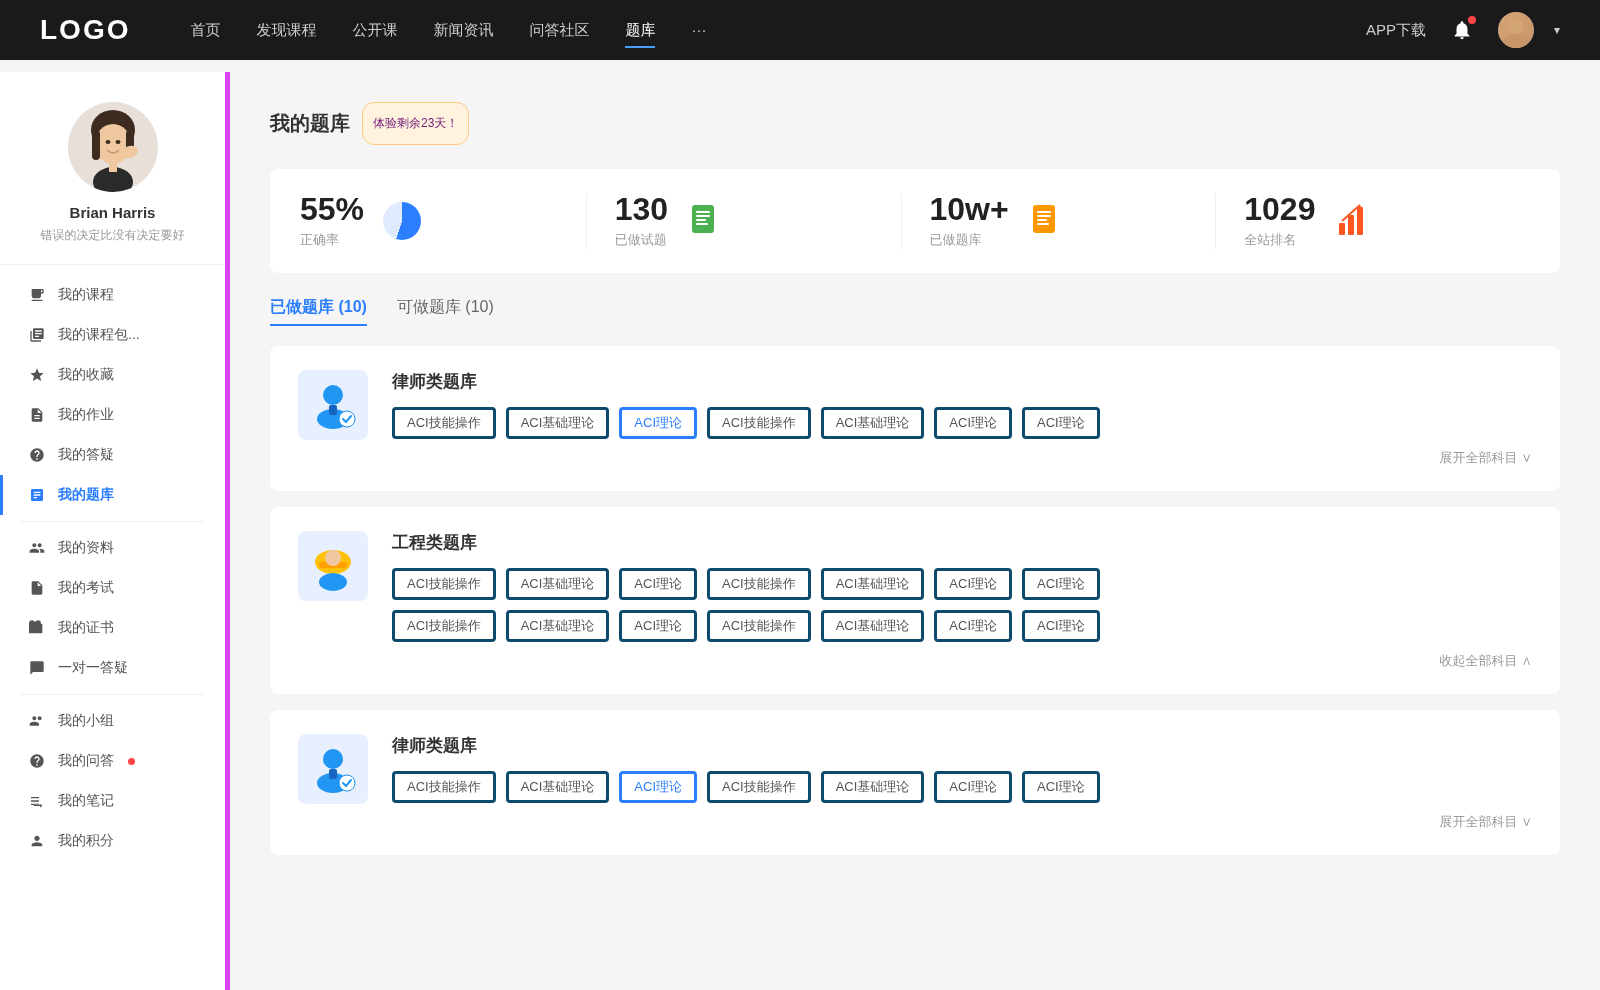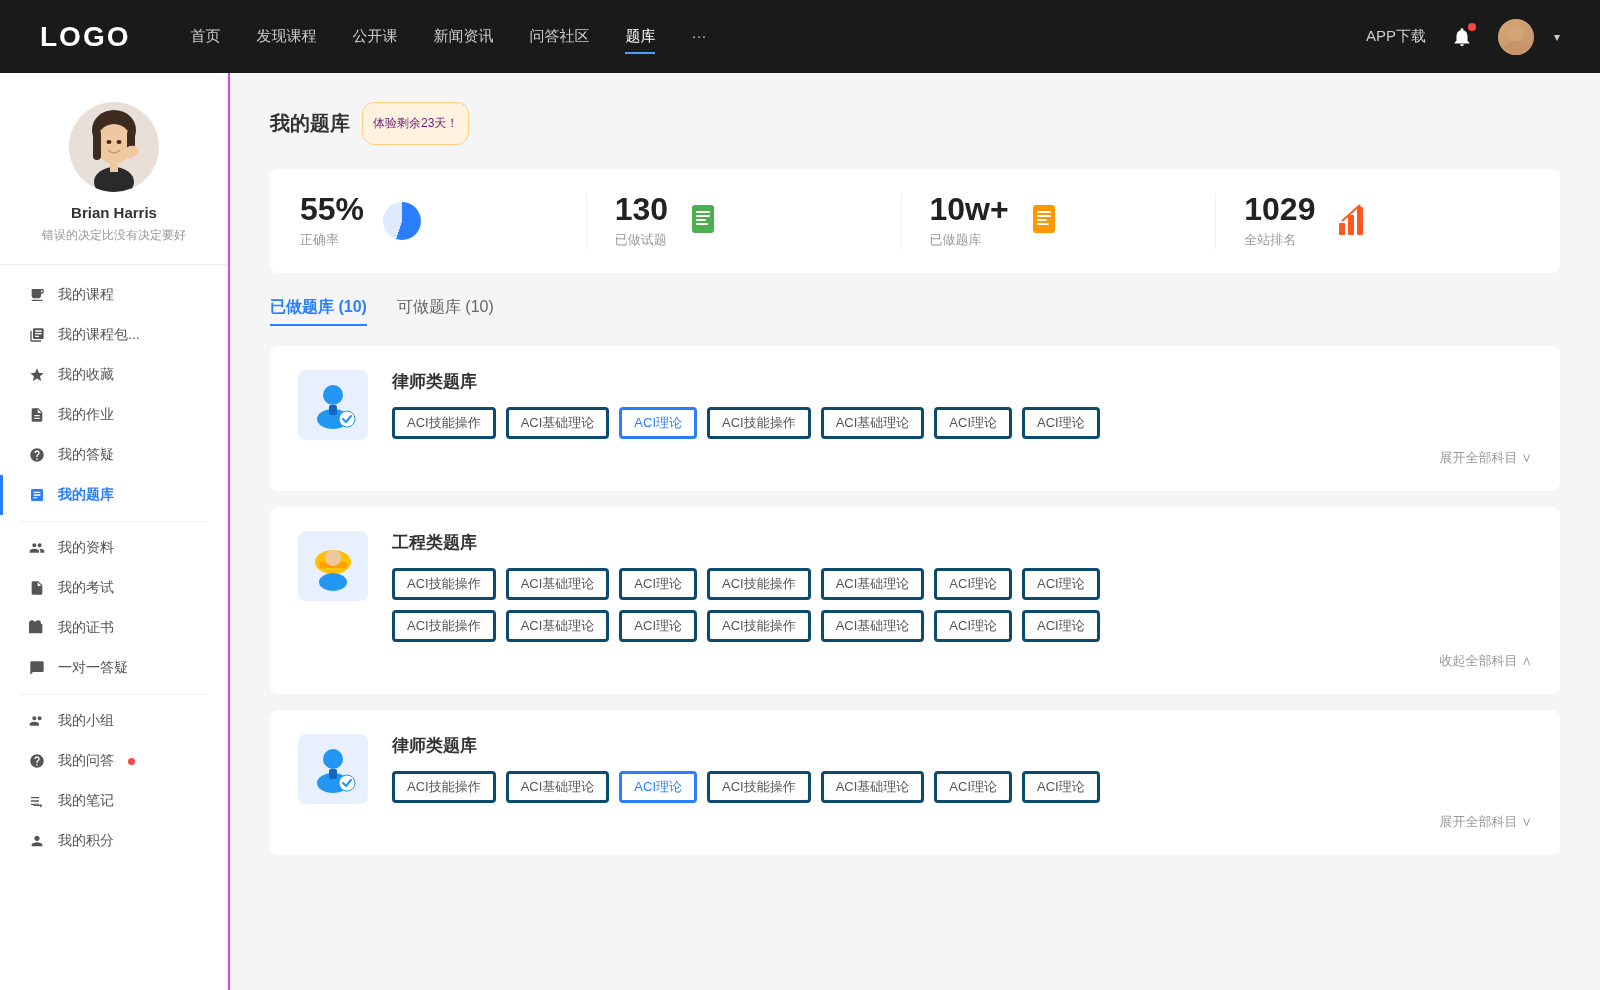--- a/index.html
+++ b/index.html
@@ -1,21 +1,21 @@
 <!DOCTYPE html>
 <html><head>
   <meta charset="utf-8">
   <style>
     * { margin: 0; padding: 0; box-sizing: border-box; }
     body { font-family: -apple-system, BlinkMacSystemFont, "PingFang SC", "Microsoft YaHei", sans-serif; background: #f5f5f5; width: 1600px; min-height: 990px; overflow-x: hidden; }
 
     
     .navbar {
       background: #1a1a1a;
-      height: 73px;
+      height: 60px;
       display: flex;
       align-items: center;
       padding: 0 40px;
       gap: 40px;
       position: fixed;
       top: 0; left: 0; right: 0;
       z-index: 100;
     }
     .navbar-logo {
       font-size: 28px;
@@ -96,21 +96,21 @@
     .page-wrapper {
       margin-top: 72px;
       display: flex;
       min-height: 918px;
     }
 
     
     .sidebar {
       width: 230px;
       background: white;
-      border-right: 2px solid #d946ef;
+      border-right: 5px solid #d946ef;
       padding: 30px 0 20px;
       flex-shrink: 0;
       min-height: 918px;
     }
     .sidebar-profile {
       display: flex;
       flex-direction: column;
       align-items: center;
       padding: 0 20px 20px;
       border-bottom: 1px solid #eee;

